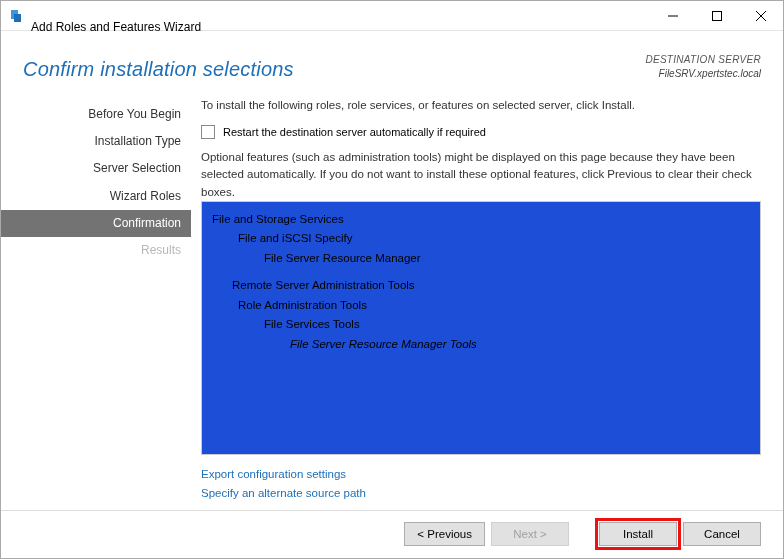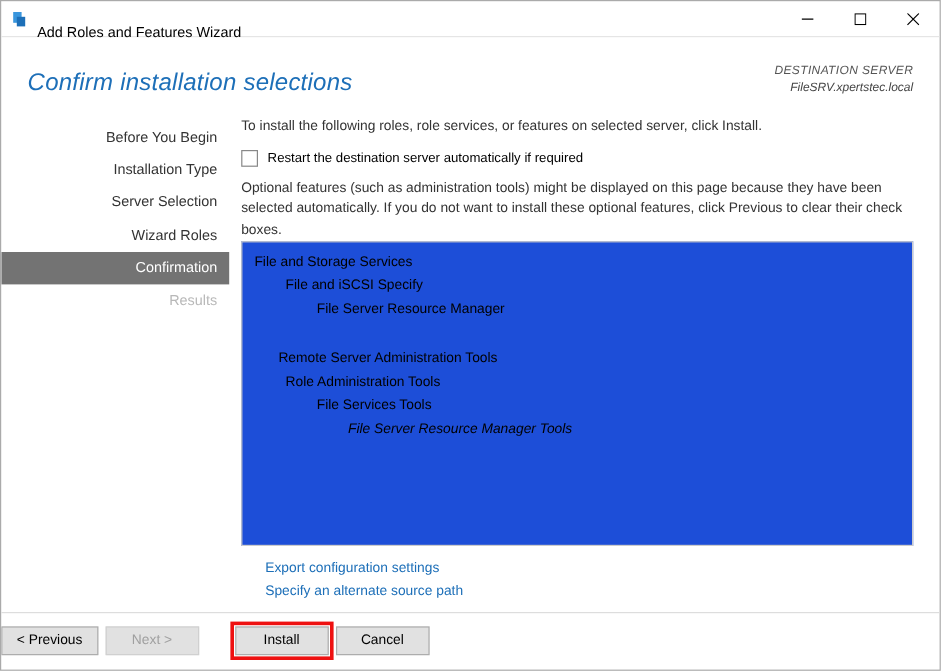--- a/index.html
+++ b/index.html
@@ -124,37 +124,37 @@
     padding: 8px 10px;
     flex: 1;
     overflow: auto;
     font-size: 11.5px;
     line-height: 1.7;
   }
   .f-l0 { padding-left: 0; }
   .f-l1 { padding-left: 26px; }
   .f-l2 { padding-left: 52px; }
   .f-l3 { padding-left: 78px; font-style: italic; }
-  .feature-box .group-gap { margin-top: 22px; padding-left: 20px; }
+  .feature-box .group-gap { margin-top: 8px; padding-left: 20px; }
   .links {
     padding: 10px 0 4px 0;
   }
   .links a {
     display: block;
     color: #1d6fb8;
     font-size: 11.5px;
     text-decoration: none;
     cursor: pointer;
     line-height: 1.6;
-    margin-left: 20px;
   }
   .footer {
     border-top: 1px solid #ddd;
     padding: 8px 22px 10px 0;
     display: flex;
+    justify-content: flex-end;
     gap: 6px;
     height: 48px;
     align-items: center;
   }
   .btn {
     min-width: 78px;
     height: 24px;
     border: 1px solid #adadad;
     background: #e1e1e1;
     font-size: 11.5px;

